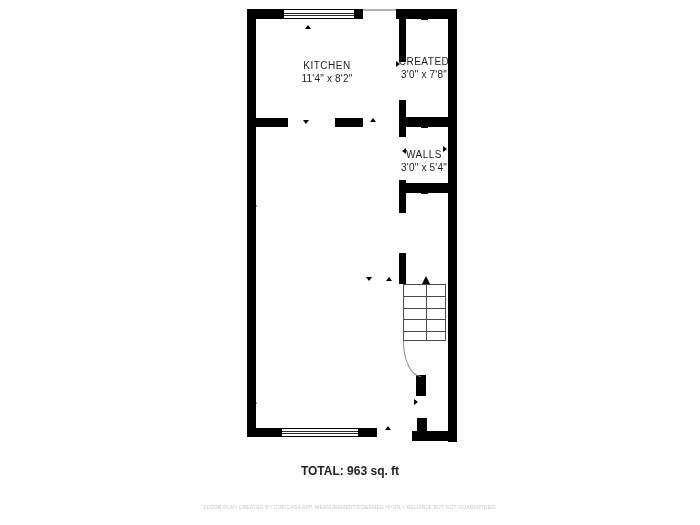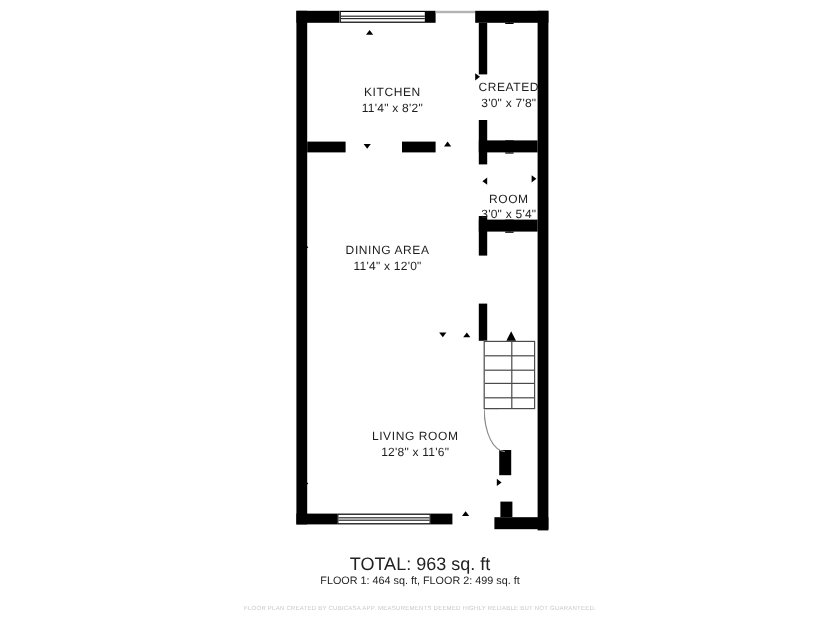--- a/index.html
+++ b/index.html
@@ -18,26 +18,26 @@
     border:1px solid #4a4a4a;box-sizing:border-box;background:#fff;}
   .tread{position:absolute;left:0;right:0;height:1px;background:#4a4a4a;}
   .stair-center{position:absolute;left:22px;top:0;bottom:0;width:1px;background:#4a4a4a;}
   .stair-arrow{position:absolute;left:18px;top:-9px;width:0;height:0;
     border-left:4px solid transparent;border-right:4px solid transparent;
     border-bottom:8px solid #000;}
   .door-arc{position:absolute;left:403px;top:341px;width:18px;height:36px;
     border-left:1px solid #8a8a8a;border-bottom:1px solid #8a8a8a;
     border-bottom-left-radius:100% 100%;box-sizing:border-box;}
   .room-label{position:absolute;transform:translate(-50%,-50%);text-align:center;
-    white-space:nowrap;line-height:13px;margin-top:12px;}
+    white-space:nowrap;line-height:13px;}
   .room-name{font-size:10px;letter-spacing:0.5px;}
   .room-dims{font-size:10px;letter-spacing:0.2px;}
   .summary{position:absolute;left:350px;top:464px;transform:translateX(-50%);
     text-align:center;white-space:nowrap;color:#222;}
-  .summary .total{font-size:15px;font-weight:normal;line-height:14px;}
+  .summary .total{font-size:12px;font-weight:bold;line-height:14px;}
   .summary .line{font-size:9px;line-height:12px;}
   .disclaimer{position:absolute;left:350px;top:504px;transform:translateX(-50%);
     font-size:5px;letter-spacing:0.2px;color:#c8c8c8;white-space:nowrap;}
   .tri{position:absolute;width:0;height:0;}
   .tri.up{border-left:3px solid transparent;border-right:3px solid transparent;border-bottom:4px solid #000;}
   .tri.down{border-left:3px solid transparent;border-right:3px solid transparent;border-top:4px solid #000;}
   .tri.left{border-top:3px solid transparent;border-bottom:3px solid transparent;border-right:4px solid #000;}
   .tri.right{border-top:3px solid transparent;border-bottom:3px solid transparent;border-left:4px solid #000;}
   .ibeam{position:absolute;width:7px;border-top:1px solid #000;border-bottom:1px solid #000;}
   .ibeam::before{content:"";position:absolute;left:3px;top:0;bottom:0;width:1px;background:#000;}
@@ -108,31 +108,22 @@
 
   <div class="room-label" style="left:327px;top:72px">
     <div class="room-name">KITCHEN</div>
     <div class="room-dims">11'4" x 8'2"</div>
   </div>
   <div class="room-label" style="left:424px;top:68px">
     <div class="room-name">CREATED</div>
     <div class="room-dims">3'0" x 7'8"</div>
   </div>
   <div class="room-label" style="left:424px;top:161px">
-    <div class="room-name">ROOM</div>
+    <div class="room-name">WALLS</div>
     <div class="room-dims">3'0" x 5'4"</div>
-  </div>
-  <div class="room-label" style="left:323px;top:204px">
-    <div class="room-name">DINING AREA</div>
-    <div class="room-dims">11'4" x 12'0"</div>
-  </div>
-  <div class="room-label" style="left:346px;top:359px">
-    <div class="room-name">LIVING ROOM</div>
-    <div class="room-dims">12'8" x 11'6"</div>
   </div>
 
   <div class="summary">
     <div class="total">TOTAL: 963 sq. ft</div>
-    <div class="line">FLOOR 1: 464 sq. ft, FLOOR 2: 499 sq. ft</div>
   </div>
   <div class="disclaimer">FLOOR PLAN CREATED BY CUBICASA APP. MEASUREMENTS DEEMED HIGHLY RELIABLE BUT NOT GUARANTEED.</div>
 
 </div>
 
 </body></html>

